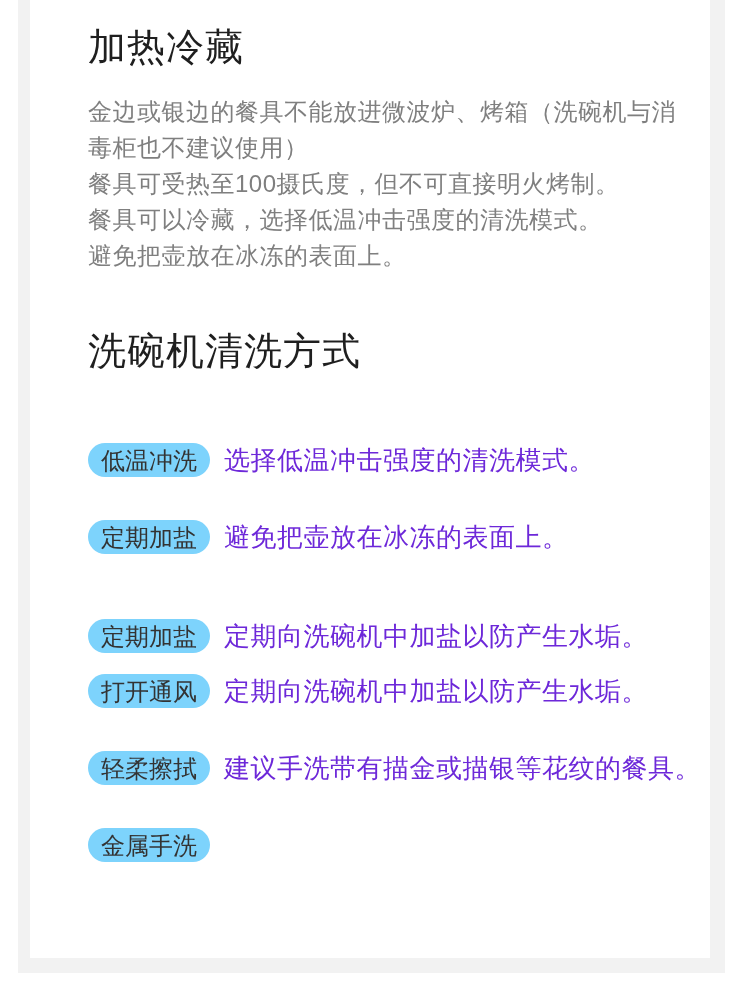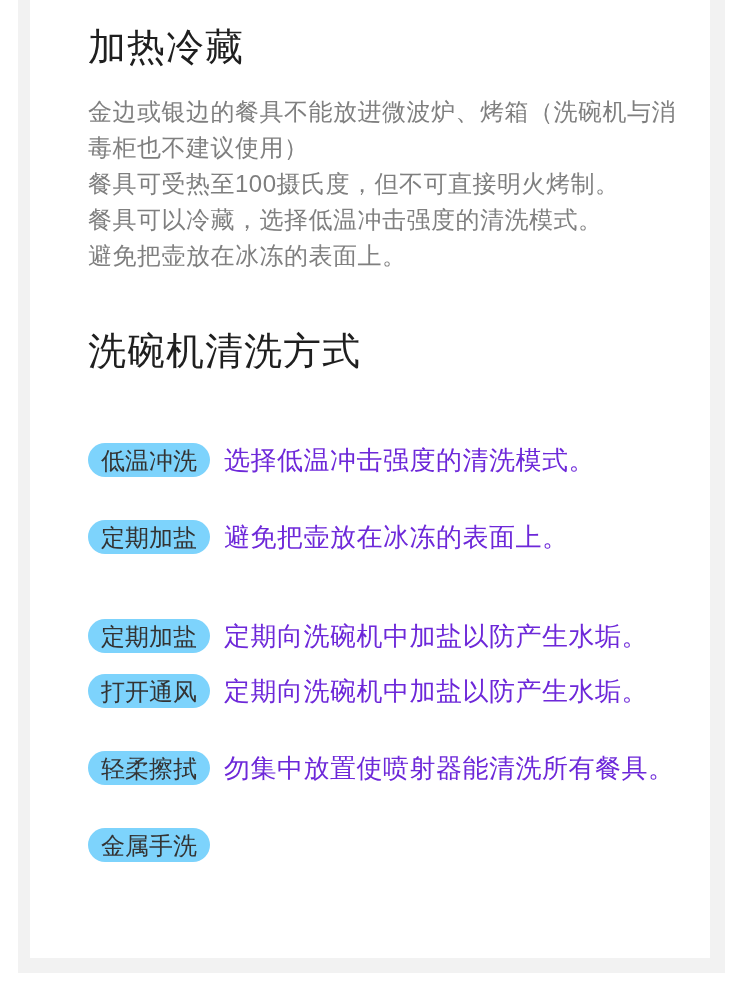--- a/index.html
+++ b/index.html
@@ -120,20 +120,20 @@
     <span class="item-desc">定期向洗碗机中加盐以防产生水垢。</span>
   </div>
 
   <div class="care-item item-4">
     <span class="tag-pill">打开通风</span>
     <span class="item-desc">定期向洗碗机中加盐以防产生水垢。</span>
   </div>
 
   <div class="care-item item-5">
     <span class="tag-pill">轻柔擦拭</span>
-    <span class="item-desc">勿集中放置使喷射器能清洗所有餐具。</span>
+    <span class="item-desc">建议手洗带有描金或描银等花纹的餐具。</span>
   </div>
 
   <div class="care-item item-6">
     <span class="tag-pill">金属手洗</span>
   </div>
 
 </div>
 
 </body></html>

